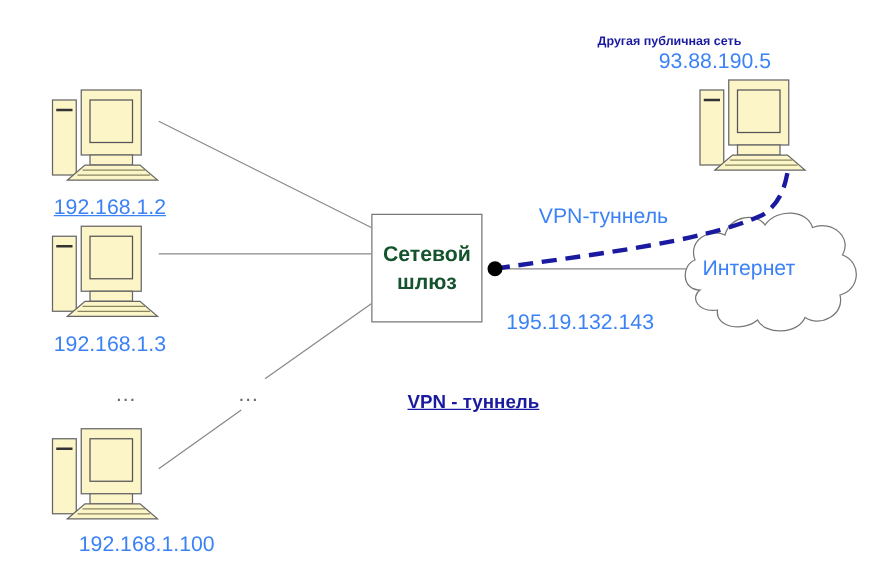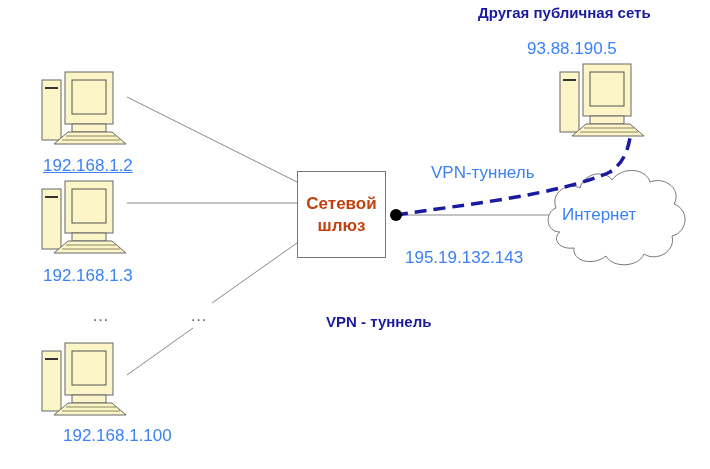--- a/index.html
+++ b/index.html
@@ -2,21 +2,21 @@
 <html><head>
 <meta charset="utf-8">
 <style>
   html, body { margin:0; padding:0; background:#ffffff; }
   #canvas { position:relative; width:710px; height:469px; overflow:hidden; background:#fff; font-family:"Liberation Sans", sans-serif; }
   svg { position:absolute; left:0; top:0; }
   .lbl { position:absolute; font-size:17px; color:#3b82f6; white-space:nowrap; }
   .blue { color:#1a1aa0; font-weight:bold; }
   .gw { position:absolute; left:297px; top:171px; width:89px; height:87px; border:1px solid #777; box-sizing:border-box; background:#fff;
         display:flex; flex-direction:column; align-items:center; justify-content:center; }
-  .gw span { color:#c2410c; font-weight:bold; font-size:17px; line-height:22px; }
+  .gw span { color:#14532d; font-weight:bold; font-size:17px; line-height:22px; }
 </style>
 </head>
 <body>
 
 <div id="canvas">
   <svg width="710" height="469">
     <defs>
       <g id="pc">
         <rect x="0" y="8" width="19" height="60" fill="#fbf5c8" stroke="#666" stroke-width="1"></rect>
         <rect x="3" y="15" width="13" height="2" fill="#333"></rect>
@@ -39,26 +39,26 @@
 
     <path d="M396 215 C460 205 560 195 610 172 C625 162 628 148 630 138" fill="none" stroke="#1a1aa0" stroke-width="3.5" stroke-dasharray="12 7"></path>
     <circle cx="396" cy="215" r="6" fill="#000"></circle>
 
     <use href="#pc" x="42" y="72"></use>
     <use href="#pc" x="42" y="181"></use>
     <use href="#pc" x="42" y="343"></use>
     <use href="#pc" x="560" y="64"></use>
   </svg>
 
-  <div class="lbl blue" style="left:478px;top:4px;font-size:15px;">Другая публичная сеть</div>
+  <div class="lbl blue" style="left:478px;top:28px;font-size:10px;">Другая публичная сеть</div>
   <div class="lbl" style="left:527px;top:39px;">93.88.190.5</div>
   <div class="lbl" style="left:562px;top:205px;">Интернет</div>
   <div class="lbl" style="left:431px;top:163px;">VPN-туннель</div>
   <div class="lbl" style="left:405px;top:248px;">195.19.132.143</div>
-  <div class="lbl blue" style="left:326px;top:313px;font-size:15px;">VPN - туннель</div>
+  <div class="lbl blue" style="left:326px;top:313px;font-size:15px;text-decoration:underline;">VPN - туннель</div>
 
   <div class="gw">
     <span>Сетевой</span>
     <span>шлюз</span>
   </div>
 
   <div class="lbl" style="left:43px;top:156px;text-decoration:underline;">192.168.1.2</div>
   <div class="lbl" style="left:43px;top:266px;">192.168.1.3</div>
   <div class="lbl" style="left:43px;top:426px;margin-left:20px;">192.168.1.100</div>
   <div class="lbl" style="left:92px;top:306px;color:#666;">…</div>

